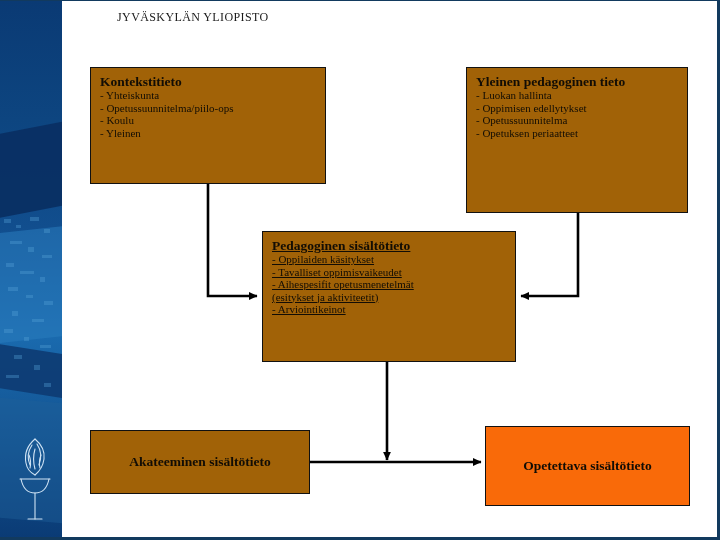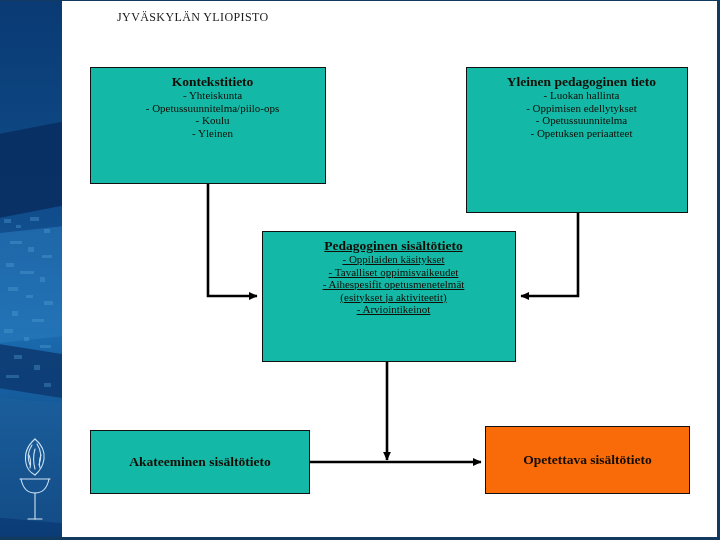--- a/index.html
+++ b/index.html
@@ -104,21 +104,21 @@
   }
 
   .node {
     position: absolute;
     box-sizing: border-box;
     border: 1px solid #111111;
     color: #120d05;
     font-family: "Liberation Serif", serif;
     overflow: hidden;
   }
-  .node.green { background: #14b8a6; text-align: center; }
+  .node.green { background: #a16207; }
   .node.orange { background: #F96A09; }
 
   .node .title {
     font-weight: bold;
     font-size: 13.5px;
     line-height: 1.06;
     white-space: nowrap;
   }
   .node .line {
     font-size: 11px;
@@ -135,21 +135,21 @@
   }
   .node.centered .title {
     font-size: 13.5px;
   }
 
   
   #node-context      { left: 90px;  top: 66px;  width: 236px; height: 117px; }
   #node-general      { left: 466px; top: 66px;  width: 222px; height: 146px; }
   #node-pedcontent   { left: 262px; top: 230px; width: 254px; height: 131px; text-decoration: underline; }
   #node-academic     { left: 90px;  top: 429px; width: 220px; height: 64px;  }
-  #node-teachable    { left: 485px; top: 425px; width: 205px; height: 68px;  }
+  #node-teachable    { left: 485px; top: 425px; width: 205px; height: 80px;  }
 
   #arrows { position: absolute; left: 0; top: 0; }
 </style>
 </head>
 <body>
 
 <div id="slide">
 
   <div id="sidebar">
     <div class="band-dark-a"></div>

